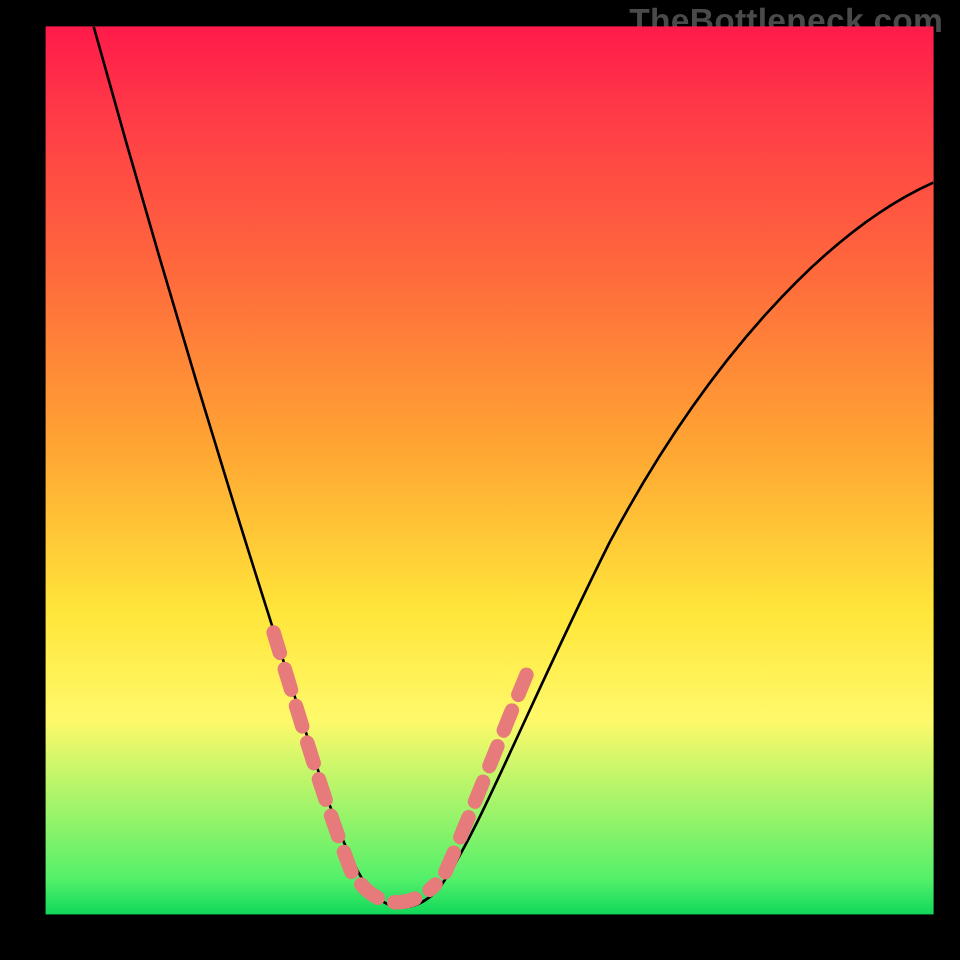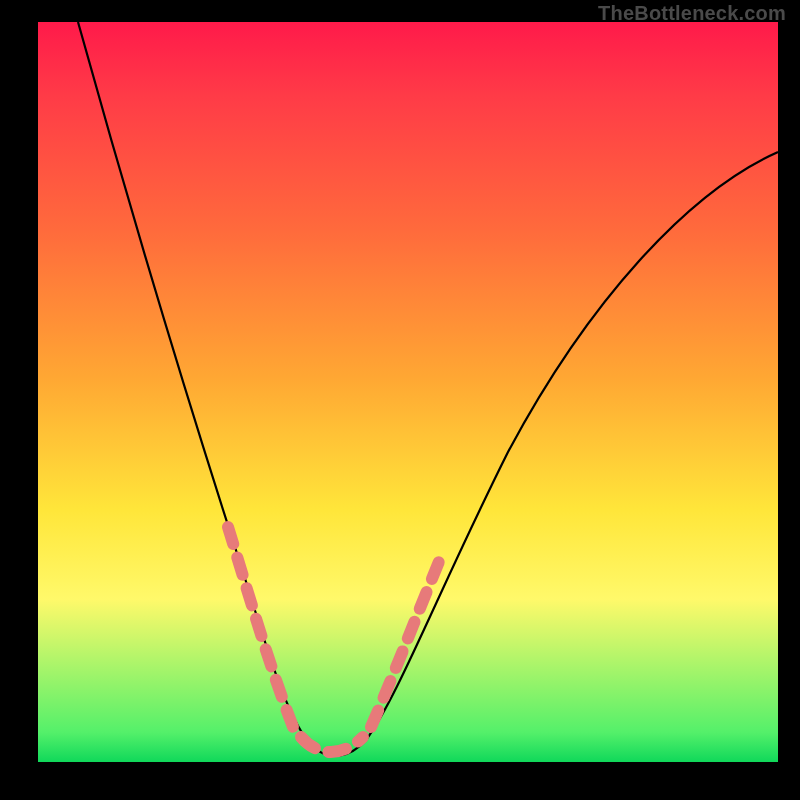--- a/index.html
+++ b/index.html
@@ -33,21 +33,21 @@
       #ffe63a 66%,
       #fff96a 78%,
       #54f06a 96%,
       #10d85a 100%);
   }
   .watermark {
     position: absolute;
     top: 2px;
     right: 14px;
     font-family: Arial, Helvetica, sans-serif;
-    font-size: 20px;
+    font-size: 28px;
     font-weight: 600;
     color: #4a4a4a;
     letter-spacing: 0.2px;
   }
   svg.curves {
     position: absolute;
     left: 0;
     top: 0;
     width: 740px;
     height: 740px;

